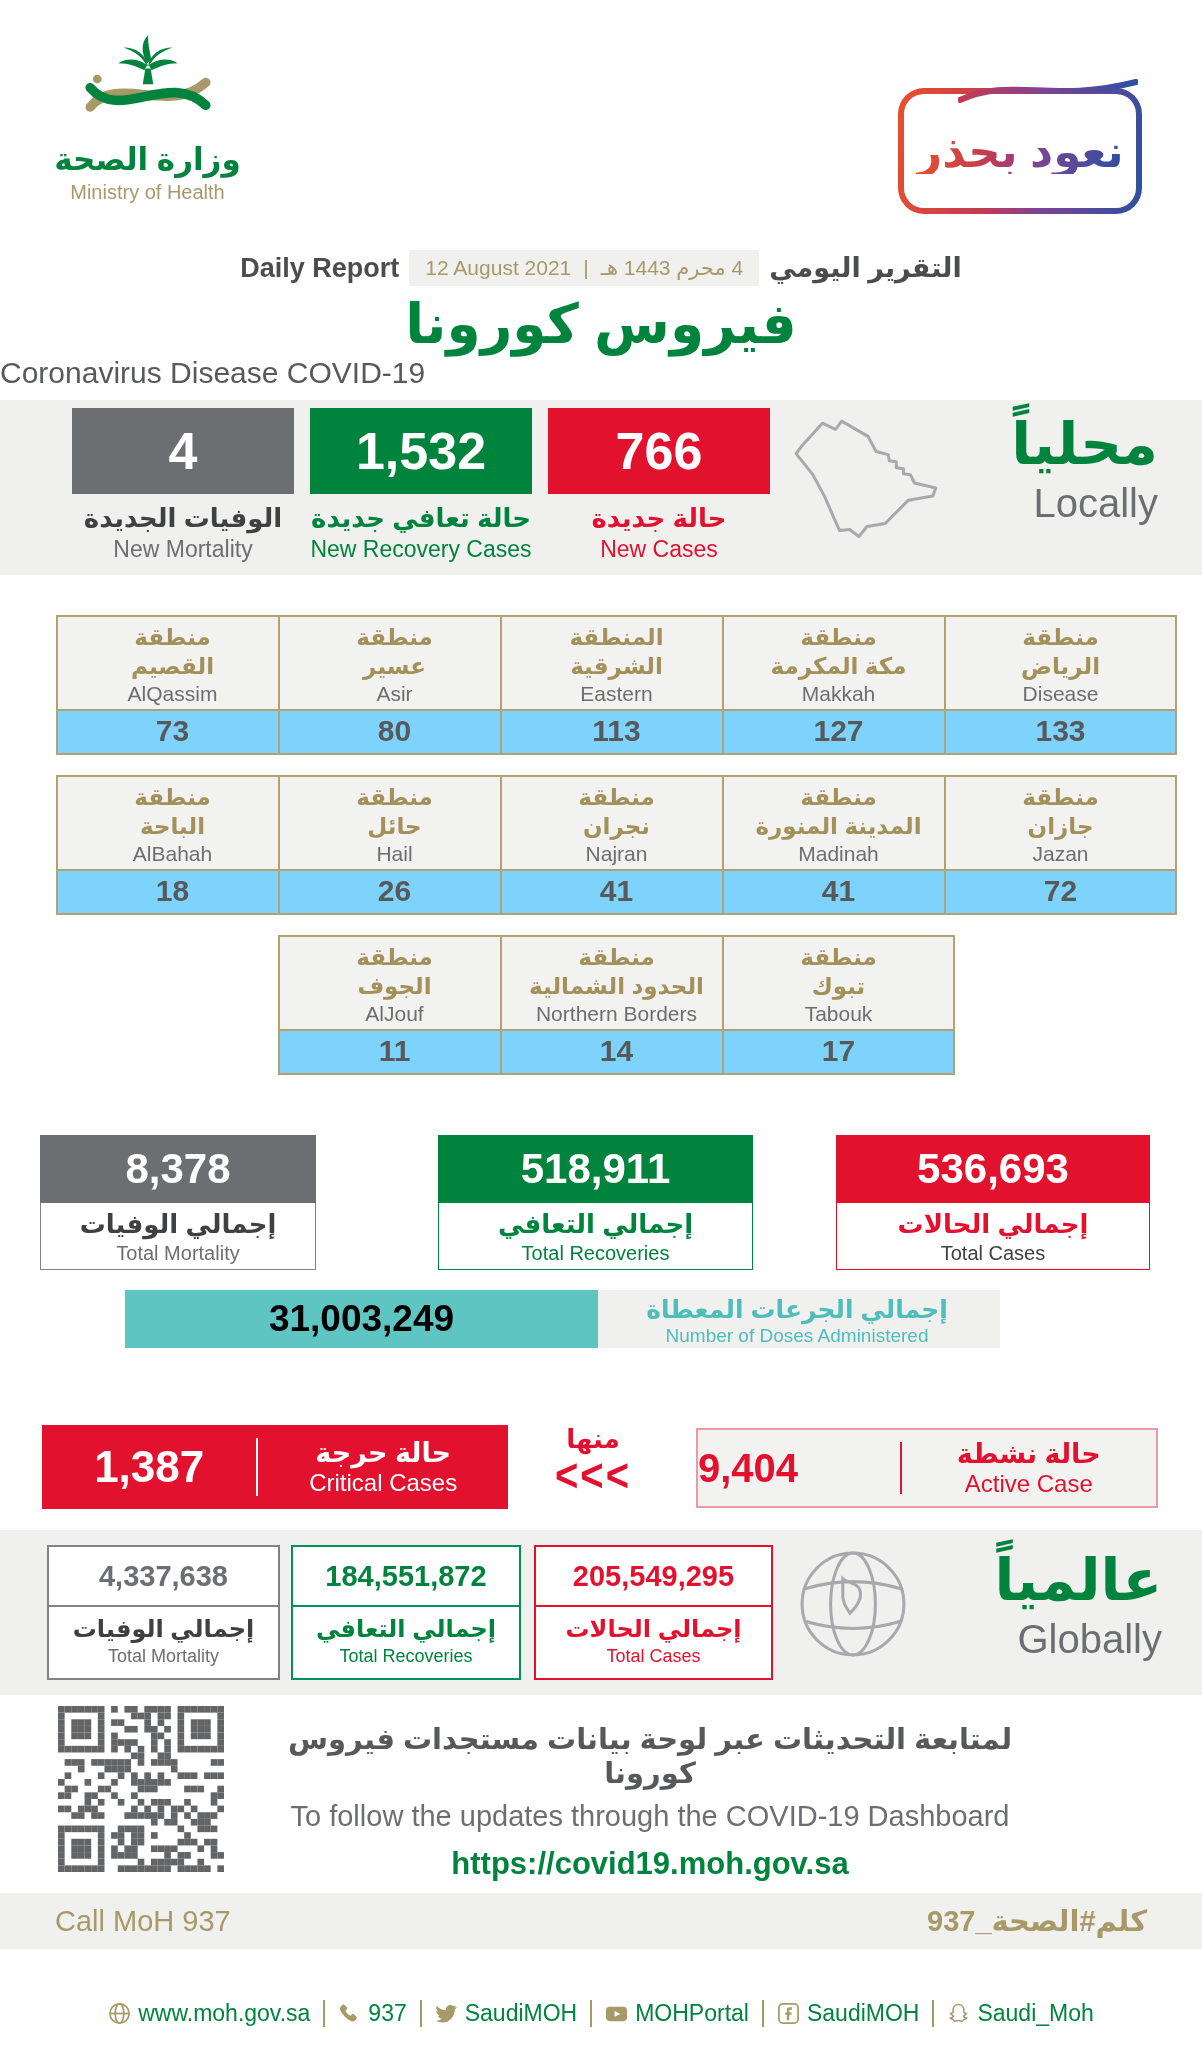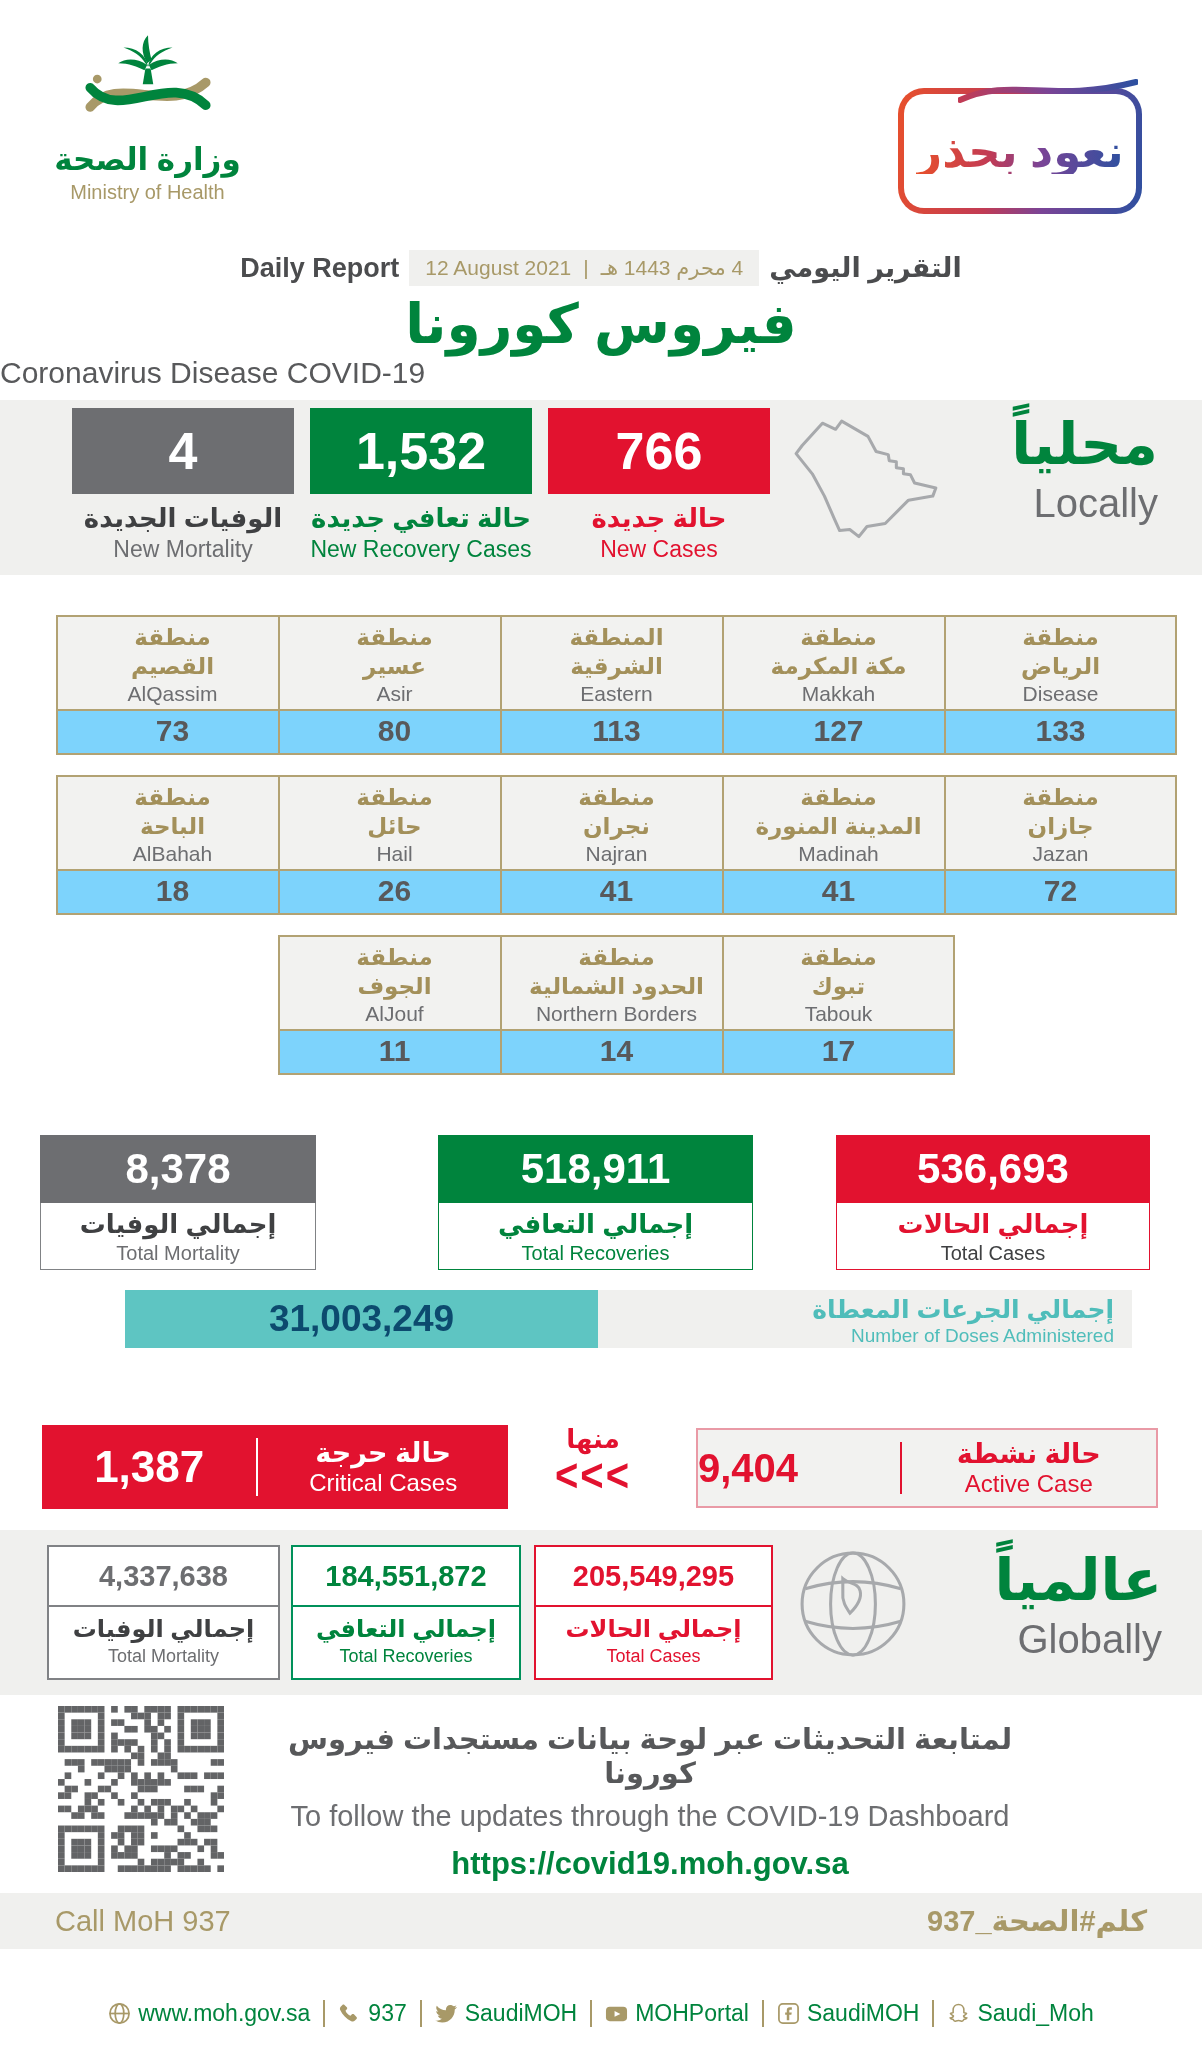--- a/index.html
+++ b/index.html
@@ -58,23 +58,23 @@
 
   
   .tbox{position:absolute;top:1135px}
   .thead{height:68px;line-height:68px;text-align:center;color:#fff;font-size:42px;font-weight:bold}
   .tbody{height:67px;background:#fff;border:1px solid;border-top:none;text-align:center;padding-top:6px}
   .t-ar{font-size:26px;font-weight:bold}
   .t-en{font-size:20px;margin-top:2px}
 
   
   .doses-val{position:absolute;left:125px;top:1290px;width:473px;height:58px;background:var(--teal);
-    color:#0c4a6e;font-size:37px;font-weight:bold;text-align:center;line-height:58px}
-  .doses-lab{position:absolute;left:598px;top:1290px;width:534px;height:58px;background:var(--band);
-    text-align:right;padding:5px 18px 0 0;color:var(--tealD)}
+    color:#000000;font-size:37px;font-weight:bold;text-align:center;line-height:58px}
+  .doses-lab{position:absolute;left:598px;top:1290px;width:402px;height:58px;background:var(--band);
+    text-align:center;padding:5px 4px 0 0;color:var(--tealD)}
   .d-ar{font-size:25px;font-weight:bold}
   .d-en{font-size:19px;margin-top:1px}
 
   
   .crit{position:absolute;left:42px;top:1425px;width:466px;height:84px;background:var(--red);
     display:flex;align-items:center;color:#fff}
   .c-val{width:46%;text-align:center;font-size:44px;font-weight:bold}
   .c-div{width:2px;height:58px;background:#fff}
   .c-lab{flex:1;text-align:center}
   .c-ar{font-size:27px;font-weight:bold}

